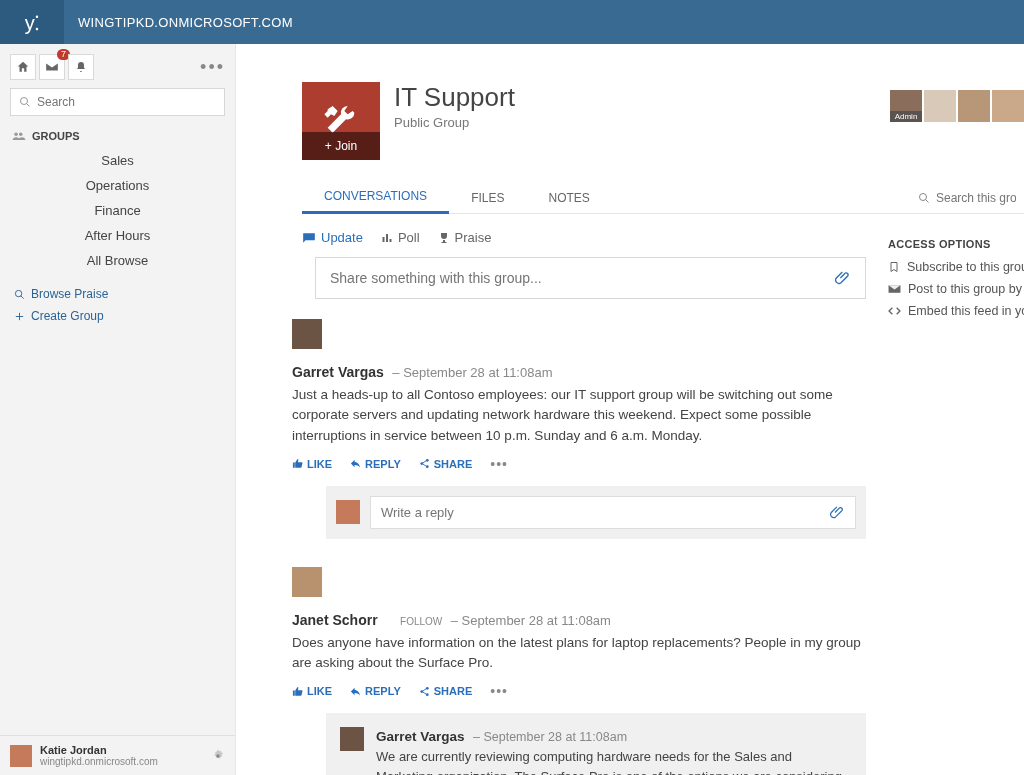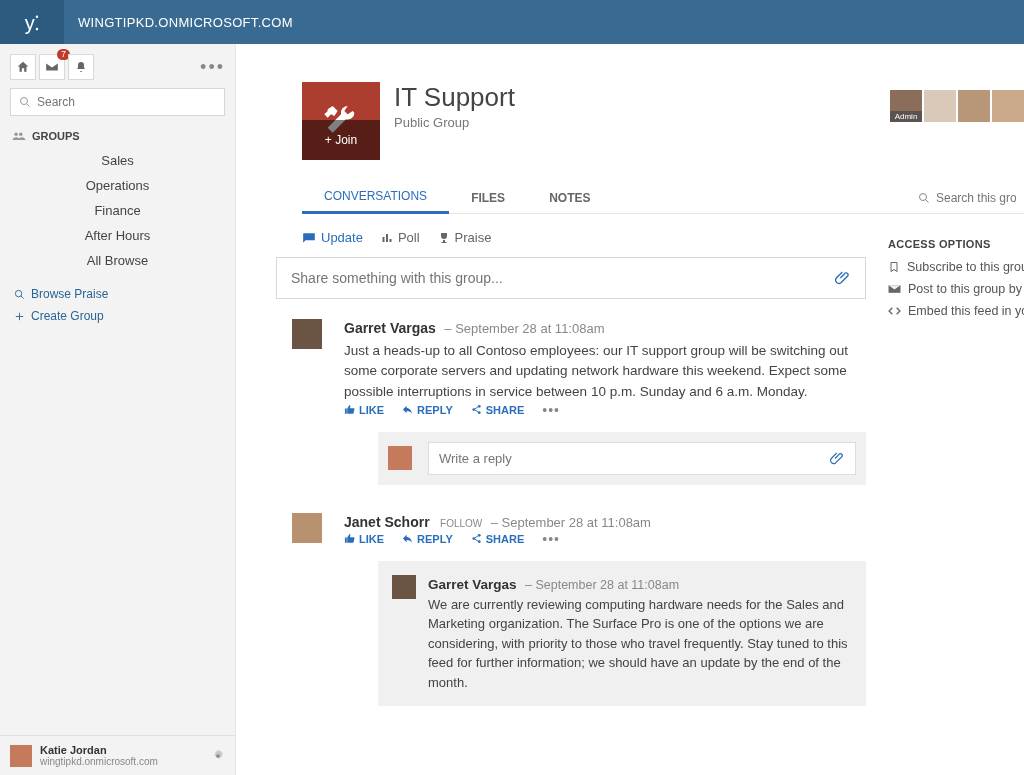--- a/index.html
+++ b/index.html
@@ -24,56 +24,56 @@
 .side-link { color: #2a6496; font-size: 12px; padding: 4px 0; display: flex; align-items: center; gap: 6px; cursor: pointer; }
 .side-user { position: absolute; bottom: 0; left: 0; right: 0; padding: 8px 10px; display: flex; align-items: center; gap: 8px; border-top: 1px solid #e0e0e0; }
 .side-user .av { width: 22px; height: 22px; background: #c47a5b; }
 .side-user .uname { font-size: 11px; color: #333; font-weight: 600; }
 .side-user .uorg { font-size: 10px; color: #888; }
 .side-user .gear { margin-left: auto; color: #888; font-size: 14px; }
 .content { flex: 1; overflow-y: auto; padding: 38px 0 0 0; background: #fff; }
 .group-header { display: flex; padding: 0 0 0 66px; gap: 14px; }
 .group-header .gimg { width: 78px; height: 78px; background: #ad3d2e; display: flex; flex-direction: column; align-items: center; justify-content: center; position: relative; }
 .group-header .gimg .wrench { color: #fff; }
-.group-header .gimg .join { position: absolute; bottom: 0; left: 0; right: 0; background: rgba(0,0,0,0.5); color: #fff; font-size: 12px; text-align: center; padding: 13px 0; }
+.group-header .gimg .join { position: absolute; bottom: 0; left: 0; right: 0; background: rgba(0,0,0,0.5); color: #fff; font-size: 12px; text-align: center; padding: 7px 0; }
 .group-header .ginfo { flex: 1; }
 .group-header h1 { font-size: 26px; font-weight: 300; color: #444; }
 .group-header .gtype { font-size: 13px; color: #777; margin-top: 2px; }
 .group-header .gdesc { font-size: 12.5px; color: #555; margin-top: 8px; max-width: 360px; line-height: 1.45; }
 .member-strip { display: flex; gap: 2px; align-items: flex-start; padding-top: 8px; }
 .member-strip .m { width: 32px; height: 32px; background: #bbb; }
 .member-strip .admin { position: relative; }
 .member-strip .admin::after { content: 'Admin'; position: absolute; bottom: 0; left: 0; right: 0; background: rgba(82,79,79,0.85); color: #fff; font-size: 8px; text-align: center; padding: 1px 0; }
 .tabbar { margin: 22px 0 0 66px; border-bottom: 1px solid #e5e5e5; display: flex; align-items: center; height: 32px; }
-.tab { font-size: 12px; color: #666; padding: 0 22px; height: 32px; display: flex; align-items: center; cursor: pointer; font-weight: bold; }
+.tab { font-size: 12px; color: #666; padding: 0 22px; height: 32px; display: flex; align-items: center; cursor: pointer; }
 .tab.active { color: #2a6ebb; border-bottom: 3px solid #2a6ebb; font-weight: 500; }
 .tab-search { margin-left: auto; margin-right: 8px; display: flex; align-items: center; color: #888; font-size: 12px; gap: 6px; }
 .tab-search input { border: none; outline: none; font-size: 12px; width: 80px; }
 .feed-area { display: flex; padding: 16px 0 0 0; }
 .feed-main { flex: 1; padding-left: 0; }
 .compose-tabs { display: flex; gap: 18px; padding-left: 66px; margin-bottom: 12px; }
 .ctab { font-size: 13px; color: #666; display: flex; align-items: center; gap: 5px; cursor: pointer; }
 .ctab.active { color: #2a6ebb; }
-.composer { margin: 0 10px 0 40px; border: 1px solid #d8d8d8; padding: 12px 14px; display: flex; align-items: center; }
+.composer { margin: 0 10px 0 79px; border: 1px solid #d8d8d8; padding: 12px 14px; display: flex; align-items: center; }
 .composer input { border: none; outline: none; font-size: 14px; color: #888; flex: 1; }
 .composer .clip { color: #2a6ebb; font-size: 16px; }
 .post { padding: 20px 10px 0 56px; }
-.post-row { display: flex; gap: 22px; }
+.post-row { display: flex; gap: 14px; flex-direction: column; }
 .post-row .av { width: 30px; height: 30px; background: #777; flex-shrink: 0; }
 .post-row .pbody { flex: 1; }
 .post-row .pname { font-weight: 600; color: #333; font-size: 14px; }
-.post-row .follow { font-size: 10px; color: #888; margin-left: 6px; }
+.post-row .follow { font-size: 10px; color: #888; margin-left: 18px; }
 .post-row .ptime { color: #888; font-size: 13px; margin-left: 4px; }
 .post-row .ptext { color: #444; font-size: 13.5px; line-height: 1.5; margin-top: 4px; }
-.actions { display: flex; gap: 18px; align-items: center; }
+.actions { display: flex; gap: 18px; margin-top: 10px; align-items: center; }
 .actions .act { color: #2a6ebb; font-size: 11px; font-weight: 600; display: flex; align-items: center; gap: 4px; cursor: pointer; }
 .actions .dots { color: #888; font-size: 14px; letter-spacing: 1px; }
 .reply-composer { margin: 14px 0 0 34px; background: #f0f0f0; padding: 10px; display: flex; gap: 10px; align-items: center; }
 .reply-composer .av { width: 24px; height: 24px; background: #c47a5b; flex-shrink: 0; }
-.reply-composer .rinput { flex: 1; background: #fff; border: 1px solid #ddd; padding: 8px 10px; display: flex; align-items: center; margin-left: 6px; }
+.reply-composer .rinput { flex: 1; background: #fff; border: 1px solid #ddd; padding: 8px 10px; display: flex; align-items: center; }
 .reply-composer input { border: none; outline: none; font-size: 13px; flex: 1; color: #888; }
 .reply-composer .clip { color: #2a6ebb; font-size: 15px; }
 .nested-reply { margin: 14px 0 0 34px; background: #f0f0f0; padding: 14px; display: flex; gap: 12px; }
 .nested-reply .av { width: 24px; height: 24px; background: #777; flex-shrink:0; }
 .nested-reply .pname { font-weight: 600; font-size: 13.5px; color: #333; }
 .nested-reply .ptime { color: #888; font-size: 12.5px; }
 .nested-reply .ptext { font-size: 13px; color: #444; line-height: 1.5; margin-top: 2px; }
 .access-panel { width: 148px; padding: 8px 0 0 12px; overflow:hidden; white-space:nowrap;}
 .access-panel .aphdr { font-size: 11px; font-weight: 600; color: #444; margin-bottom: 10px; letter-spacing: 0.3px; }
 .access-panel .aopt { font-size: 12.5px; color: #555; margin-bottom: 8px; display: flex; align-items: center; gap: 7px; cursor: pointer; }
@@ -280,20 +280,21 @@
           </div>
         </div>
 
         <div class="post" style="padding-top:28px;">
           <div class="post-row">
             <div class="av" style="background:#b8916f"></div>
             <div class="pbody">
               <span class="pname">Janet Schorr</span>
               <span class="follow">FOLLOW</span>
               <span class="ptime">– September 28 at 11:08am</span>
+              <div class="ptext">Does anyone have information on the latest plans for laptop replacements? People in my group are asking about the Surface Pro.</div>
               <div class="actions">
                 <span class="act">
                     <svg width="11" height="11" viewBox="0 0 24 24">
                       <path fill="#2a6ebb" d="M2 10h4v11H2zM7 21V10l5-8 2 1-1 6h8a2 2 0 012 2l-2 8a2 2 0 01-2 2z"></path>
                     </svg>
                     <span>LIKE</span>
                   </span>
                 <span class="act">
                     <svg width="11" height="11" viewBox="0 0 24 24">
                       <path fill="#2a6ebb" d="M10 4L2 12l8 8v-5c6 0 10 2 12 6-1-7-5-12-12-13z"></path>

